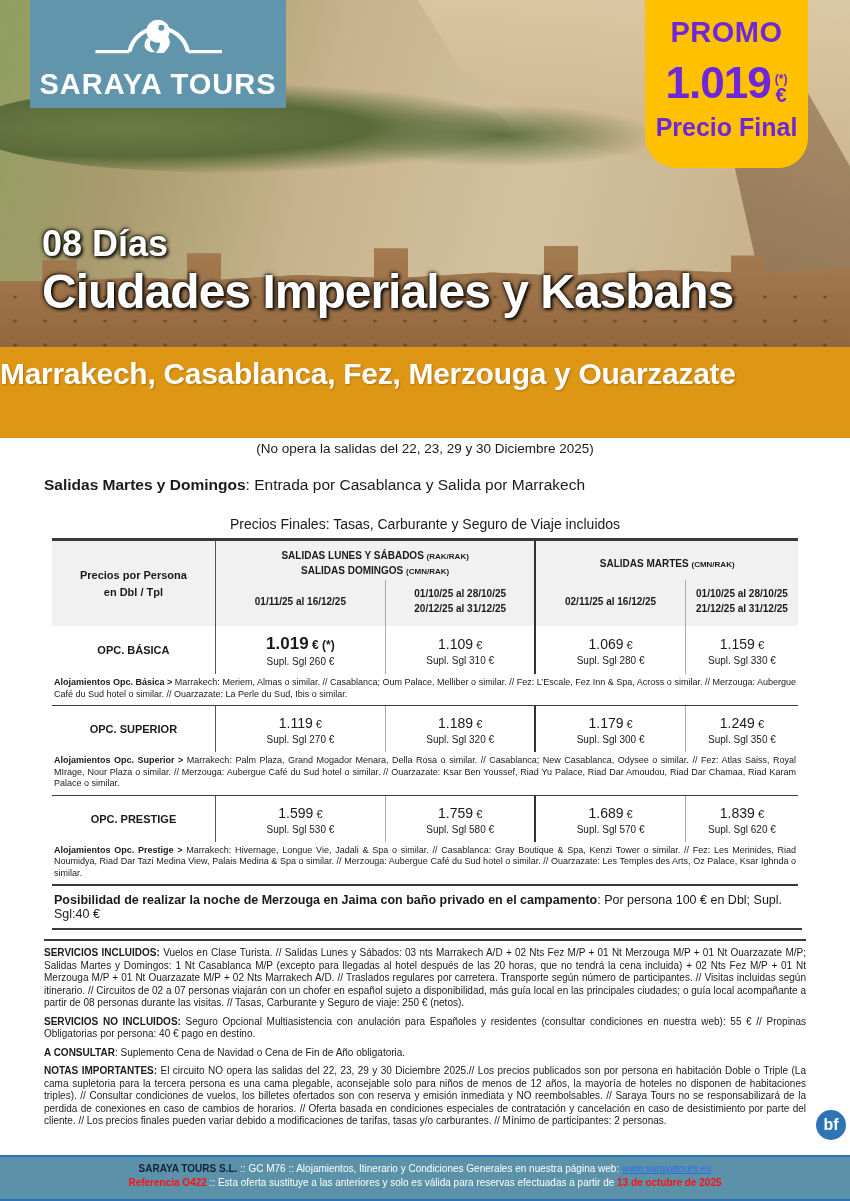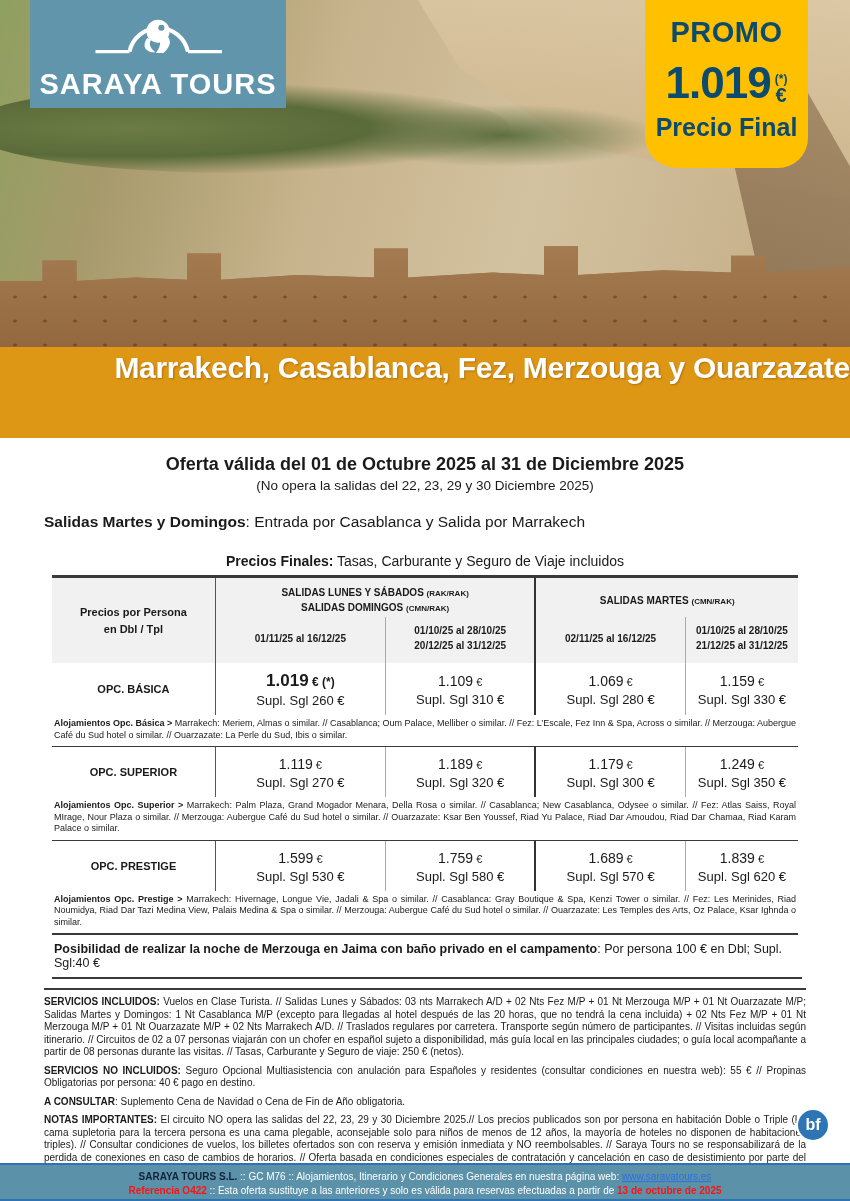--- a/index.html
+++ b/index.html
@@ -29,86 +29,86 @@
         clip-path:polygon(0% 100%,0% 45%,5% 45%,5% 28%,9% 28%,9% 45%,16% 42%,22% 44%,22% 22%,26% 22%,26% 44%,35% 40%,44% 42%,44% 18%,48% 18%,48% 42%,58% 38%,64% 40%,64% 16%,68% 16%,68% 40%,78% 36%,86% 38%,86% 24%,90% 24%,90% 38%,100% 34%,100% 100%);}
   .kasbah-windows{position:absolute;left:0;bottom:0;width:100%;height:110px;opacity:.5;
         background-image:radial-gradient(rgba(55,35,15,.8) 1.5px,transparent 2.2px);
         background-size:30px 24px;
         clip-path:polygon(0% 100%,0% 45%,100% 34%,100% 100%);}
   .logo-box{position:absolute;left:30px;top:0;width:256px;height:108px;background:#6095AC;
         display:flex;flex-direction:column;align-items:center;justify-content:flex-start;}
   .logo-art{margin-top:4px;}
   .logo-text{color:#fff;font-weight:bold;font-size:29px;letter-spacing:1px;line-height:1;margin-top:-2px;}
   .promo{position:absolute;left:645px;top:0;width:163px;height:168px;background:#FFC000;
-        border-radius:0 0 30px 32px;color:#0c4a6e;text-align:center;}
+        border-radius:0 0 30px 32px;color:#6d28d9;text-align:center;}
   .promo-label{font-size:29px;font-weight:bold;margin-top:16px;letter-spacing:.5px;}
   .promo-price-row{margin-top:12px;line-height:1;display:flex;justify-content:center;align-items:flex-end;}
   .promo-num{font-size:44px;font-weight:bold;letter-spacing:-1px;}
   .promo-cur-col{display:flex;flex-direction:column;align-items:center;margin-left:4px;}
   .promo-ast{font-size:12px;font-weight:bold;}
   .promo-eur{font-size:20px;font-weight:bold;}
   .promo-final{font-size:25px;font-weight:bold;margin-top:8px;}
   .hero-titles{position:absolute;left:42px;bottom:28px;color:#fff;
         text-shadow:0 0 5px rgba(0,0,0,.85),2px 2px 3px rgba(0,0,0,.8),-1px -1px 2px rgba(0,0,0,.5);}
   .hero-days{font-size:36px;font-weight:bold;line-height:1.1;}
   .hero-title{font-size:48px;font-weight:bold;letter-spacing:-1px;line-height:1.15;}
 
   
-  .banner{height:91px;background:#DE9615;color:#fff;text-align:right;
-        font-weight:bold;font-size:30px;line-height:39px;padding-top:1px;box-sizing:border-box;
+  .banner{height:91px;background:#DE9615;color:#fff;text-align:left;
+        font-weight:bold;font-size:30px;line-height:39px;padding-top:7px;box-sizing:border-box;
         text-shadow:1px 1px 2px rgba(120,70,0,.45);letter-spacing:-.3px;}
 
   
   .content{padding:0 44px;}
   .validity{margin-top:16px;text-align:center;font-size:18px;font-weight:bold;}
   .exception{text-align:center;font-size:13.5px;margin-top:3px;}
   .departures{margin-top:16px;font-size:15.5px;line-height:26px;}
   .dep-bold{font-weight:bold;}
   .pricing-title{margin-top:18px;text-align:center;font-size:14px;}
-  .pricing-title b{font-weight:bold;}
+  .pricing-title b{font-weight:normal;}
 
   table.ptable{border-collapse:collapse;width:746px;margin:6px auto 0 8px;border-top:3px solid #3a3a3a;table-layout:fixed;}
   .ptable td{padding:4px;vertical-align:middle;}
   tr.h1 td,tr.h2 td{background:#f1f1f1;}
   td.corner{font-size:11px;font-weight:bold;text-align:center;white-space:pre-line;line-height:1.5;}
   td.grp{font-size:10px;font-weight:bold;text-align:center;line-height:1.5;padding:7px 2px 2px 2px;}
   .tag{font-size:8px;}
   td.date{font-size:10px;font-weight:bold;text-align:center;white-space:pre-line;line-height:1.5;padding:6px 2px 10px 2px;}
   td.opt{font-size:11px;font-weight:bold;text-align:center;}
   td.price{text-align:center;padding:8px 2px 7px 2px;}
   .pnum{font-size:14px;}
   .pcur{font-size:11px;}
   .feat .pnum{font-size:17px;font-weight:bold;}
   .feat .pcur{font-size:12px;font-weight:bold;}
-  .supl{font-size:13px;margin-top:2px;}
+  .supl{font-size:10px;margin-top:2px;}
   td.notecell{font-size:9px;line-height:11.5px;padding:3px 2px 5px 2px;text-align:justify;}
   td.notecell b{font-size:9px;}
   .bl-dark{border-left:1.5px solid #555;}
   .bl-light{border-left:1px solid #aaa;}
   .bl-group{border-left:2px solid #333;}
   tr.noterow td{border-bottom:1.5px solid #3a3a3a;}
   tr.noterow.last td{border-bottom:2.5px solid #3a3a3a;}
 
   .merzouga{margin:0 0 8px 8px;width:746px;font-size:12.5px;padding:7px 2px;
         border-bottom:2px solid #3a3a3a;}
   .merzouga b{font-weight:bold;}
   .terms-rule{width:762px;margin:9px 0 0 0;border:none;border-top:2.5px solid #3a3a3a;}
   .terms{margin-top:2px;}
   .terms p{font-size:10px;line-height:12.5px;text-align:justify;margin:6px 0 0 0;}
   .terms b{font-size:10px;}
 
   
-  .footer{position:absolute;left:0;bottom:0;width:100%;height:38px;background:#5C92A9;
+  .footer{position:absolute;left:0;bottom:0;width:100%;height:46px;background:#5C92A9;
         border-top:2px solid #2E74B5;border-bottom:2px solid #2E74B5;box-sizing:border-box;
         text-align:center;font-size:10px;color:#fff;padding-top:5px;}
   .footer-line{line-height:14px;}
   .f-brand{color:#10223a;font-weight:bold;}
   .f-link{color:#2E6FE0;text-decoration:underline;cursor:pointer;}
   .f-red{color:#FF1111;font-weight:bold;}
-  .bf-badge{position:absolute;right:20px;top:1108px;width:34px;height:34px;border-radius:50%;
+  .bf-badge{position:absolute;right:2px;top:1108px;width:34px;height:34px;border-radius:50%;
         background:#2E75B6;color:#fff;font-weight:bold;font-size:16px;display:flex;
         align-items:center;justify-content:center;border:2px solid #fff;box-sizing:border-box;}
 </style>
 </head>
 <body>
 
 <div class="page">
 
   <div class="hero">
     <div class="hero-sand"></div>
@@ -137,28 +137,31 @@
       <div class="promo-price-row">
         <span class="promo-num">1.019</span>
         <span class="promo-cur-col">
           <span class="promo-ast">(*)</span>
           <span class="promo-eur">€</span>
         </span>
       </div>
       <div class="promo-final">Precio Final</div>
     </div>
 
+    <div class="hero-titles">
+      <div class="hero-days">08 Días</div>
+      <div class="hero-title">Ciudades Imperiales y Kasbahs</div>
+    </div>
   </div>
 
   <div class="banner">
     <div>Marrakech, Casablanca, Fez, Merzouga y Ouarzazate</div>
   </div>
 
   <div class="content">
-    <div class="validity">Oferta válida del 01 de Octubre 2025 al 31 de Diciembre 2025</div>
     <div class="exception">(No opera la salidas del 22, 23, 29 y 30 Diciembre 2025)</div>
 
     <div class="departures">
       <div><span class="dep-bold">Salidas Martes y Domingos</span><span>: Entrada por Casablanca y Salida por Marrakech</span></div>
     </div>
 
     <div class="pricing-title">
       <b>Precios Finales:</b><span> Tasas, Carburante y Seguro de Viaje incluidos</span>
     </div>
 

